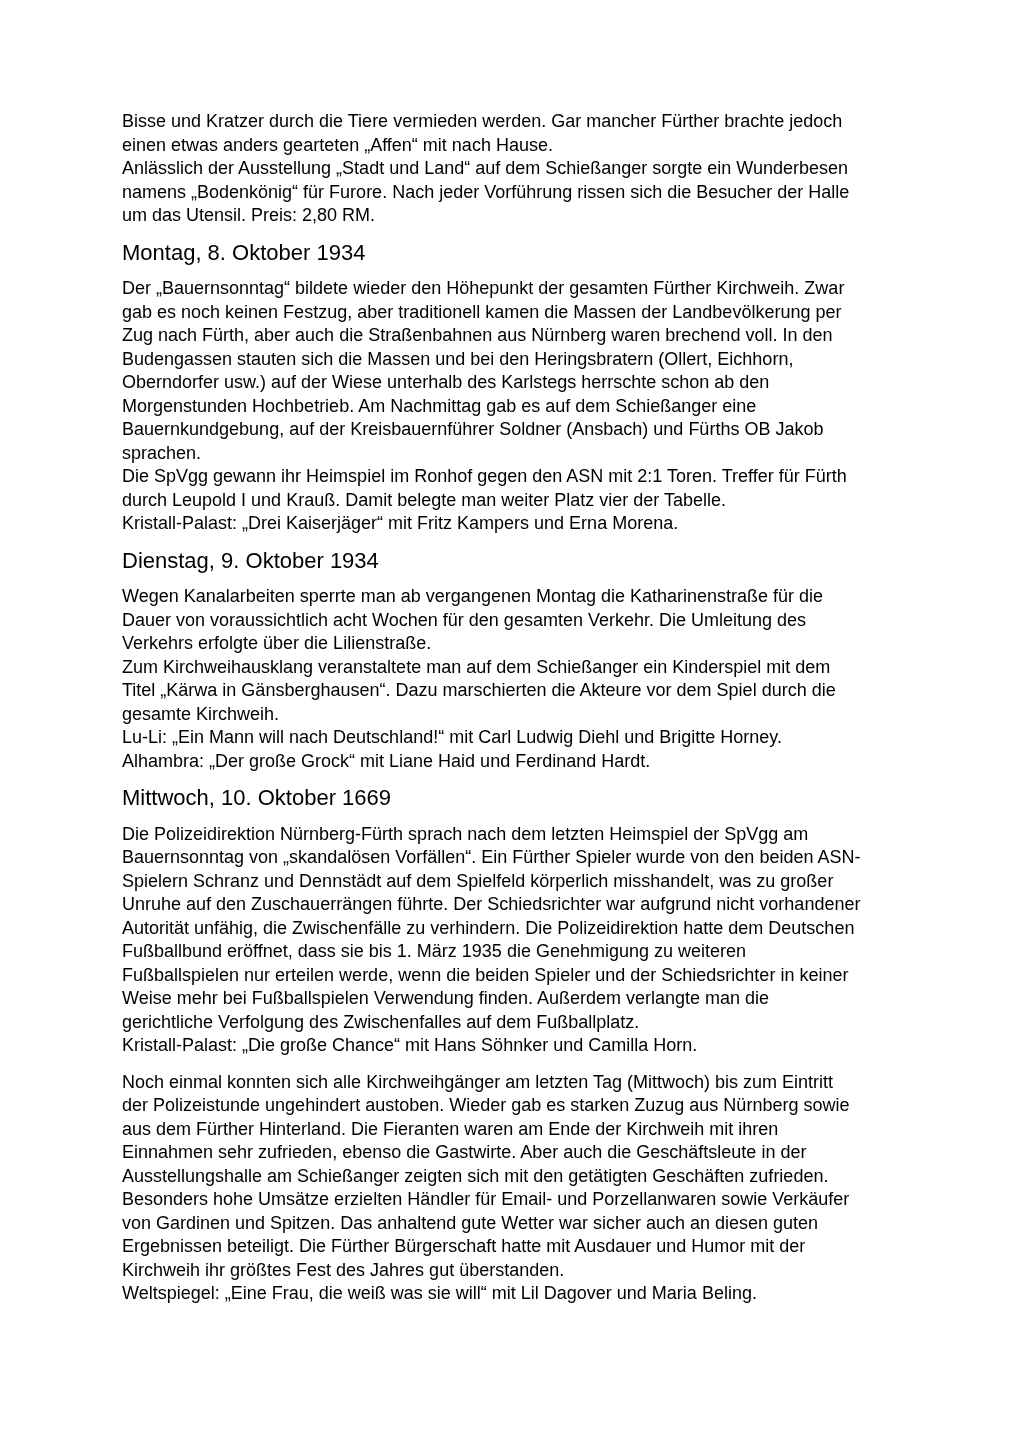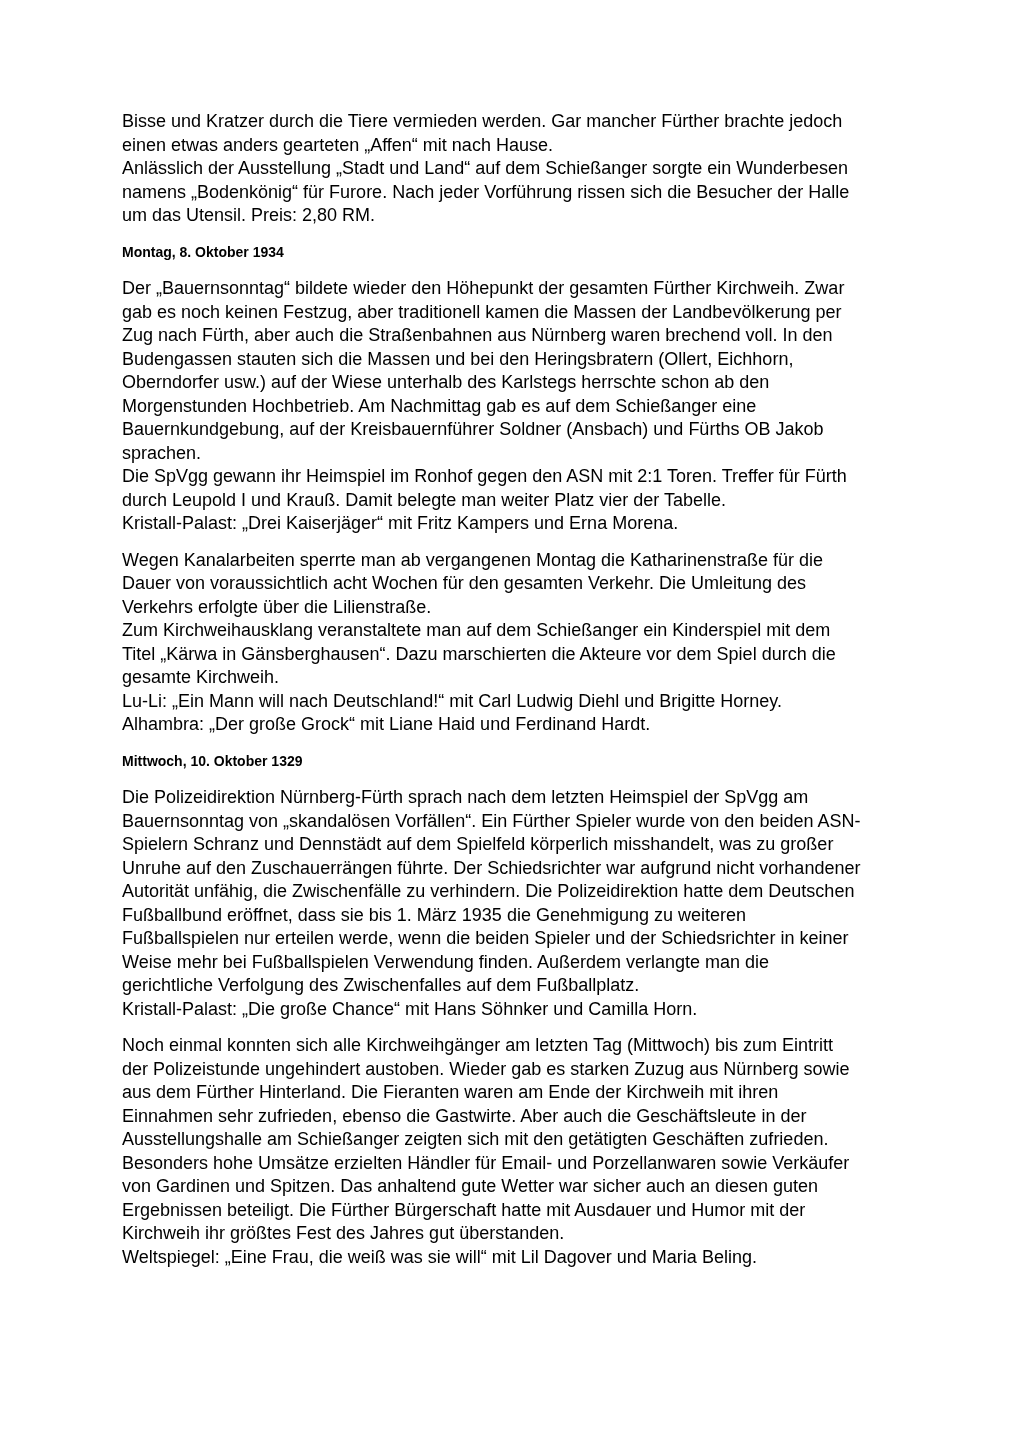--- a/index.html
+++ b/index.html
@@ -21,23 +21,23 @@
     font-size: 18px;
     line-height: 23.5px;
     color: #000000;
     background: #ffffff;
   }
   .para {
     white-space: pre;
     margin: 0 0 13px 0;
   }
   .day-heading {
-    font-size: 14px;
+    font-size: 22px;
     line-height: 23.5px;
-    font-weight: bold;
+    font-weight: normal;
     white-space: pre;
     margin: 0 0 13px 0;
   }
   section { margin: 0; padding: 0; }
 </style>
 </head>
 <body>
 
 <div class="doc-page">
 
@@ -56,32 +56,33 @@
 Oberndorfer usw.) auf der Wiese unterhalb des Karlstegs herrschte schon ab den
 Morgenstunden Hochbetrieb. Am Nachmittag gab es auf dem Schießanger eine
 Bauernkundgebung, auf der Kreisbauernführer Soldner (Ansbach) und Fürths OB Jakob
 sprachen.
 Die SpVgg gewann ihr Heimspiel im Ronhof gegen den ASN mit 2:1 Toren. Treffer für Fürth
 durch Leupold I und Krauß. Damit belegte man weiter Platz vier der Tabelle.
 Kristall-Palast: „Drei Kaiserjäger“ mit Fritz Kampers und Erna Morena.</div>
   </section>
 
   <section>
+    <div class="day-heading">Dienstag, 9. Oktober 1934</div>
     <div class="para">Wegen Kanalarbeiten sperrte man ab vergangenen Montag die Katharinenstraße für die
 Dauer von voraussichtlich acht Wochen für den gesamten Verkehr. Die Umleitung des
 Verkehrs erfolgte über die Lilienstraße.
 Zum Kirchweihausklang veranstaltete man auf dem Schießanger ein Kinderspiel mit dem
 Titel „Kärwa in Gänsberghausen“. Dazu marschierten die Akteure vor dem Spiel durch die
 gesamte Kirchweih.
 Lu-Li: „Ein Mann will nach Deutschland!“ mit Carl Ludwig Diehl und Brigitte Horney.
 Alhambra: „Der große Grock“ mit Liane Haid und Ferdinand Hardt.</div>
   </section>
 
   <section>
-    <div class="day-heading">Mittwoch, 10. Oktober 1329</div>
+    <div class="day-heading">Mittwoch, 10. Oktober 1669</div>
     <div class="para">Die Polizeidirektion Nürnberg-Fürth sprach nach dem letzten Heimspiel der SpVgg am
 Bauernsonntag von „skandalösen Vorfällen“. Ein Fürther Spieler wurde von den beiden ASN-
 Spielern Schranz und Dennstädt auf dem Spielfeld körperlich misshandelt, was zu großer
 Unruhe auf den Zuschauerrängen führte. Der Schiedsrichter war aufgrund nicht vorhandener
 Autorität unfähig, die Zwischenfälle zu verhindern. Die Polizeidirektion hatte dem Deutschen
 Fußballbund eröffnet, dass sie bis 1. März 1935 die Genehmigung zu weiteren
 Fußballspielen nur erteilen werde, wenn die beiden Spieler und der Schiedsrichter in keiner
 Weise mehr bei Fußballspielen Verwendung finden. Außerdem verlangte man die
 gerichtliche Verfolgung des Zwischenfalles auf dem Fußballplatz.
 Kristall-Palast: „Die große Chance“ mit Hans Söhnker und Camilla Horn.</div>

